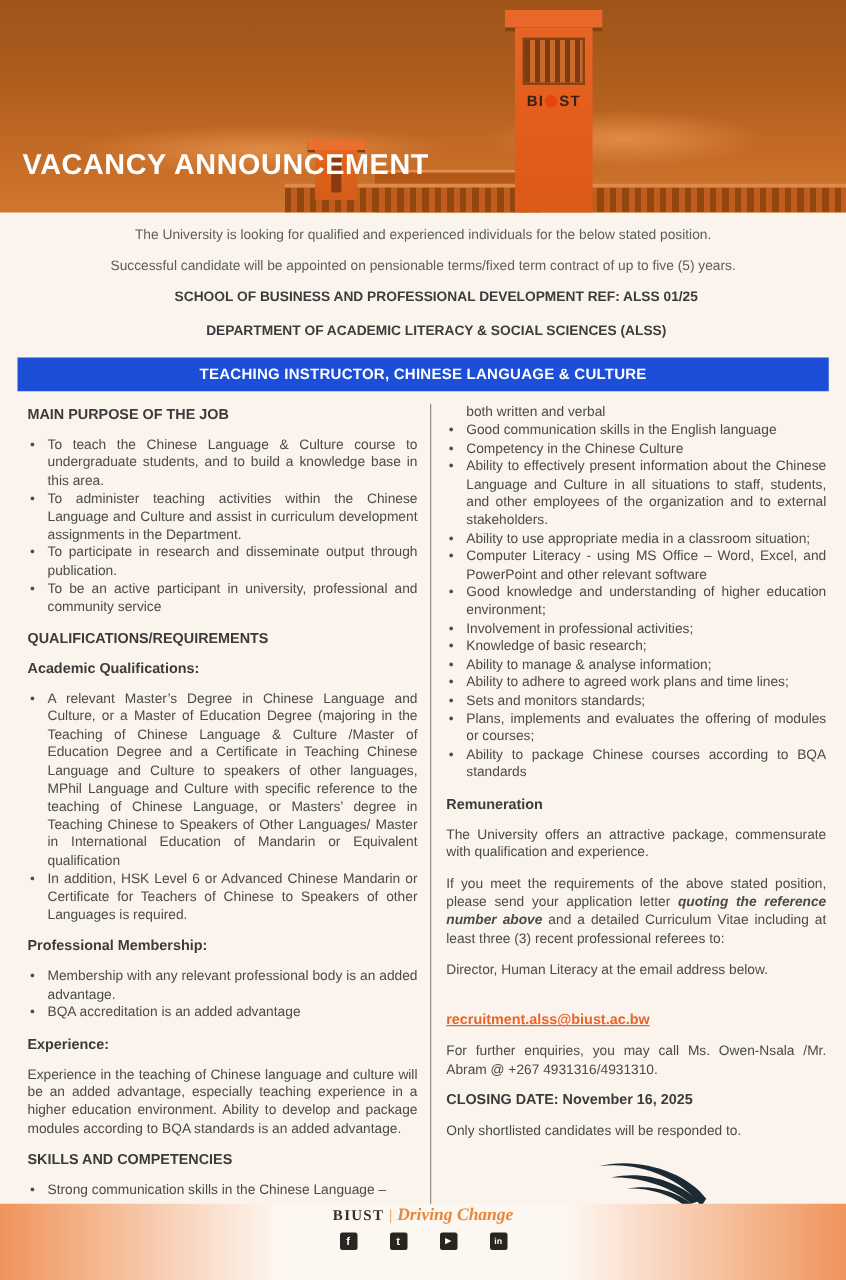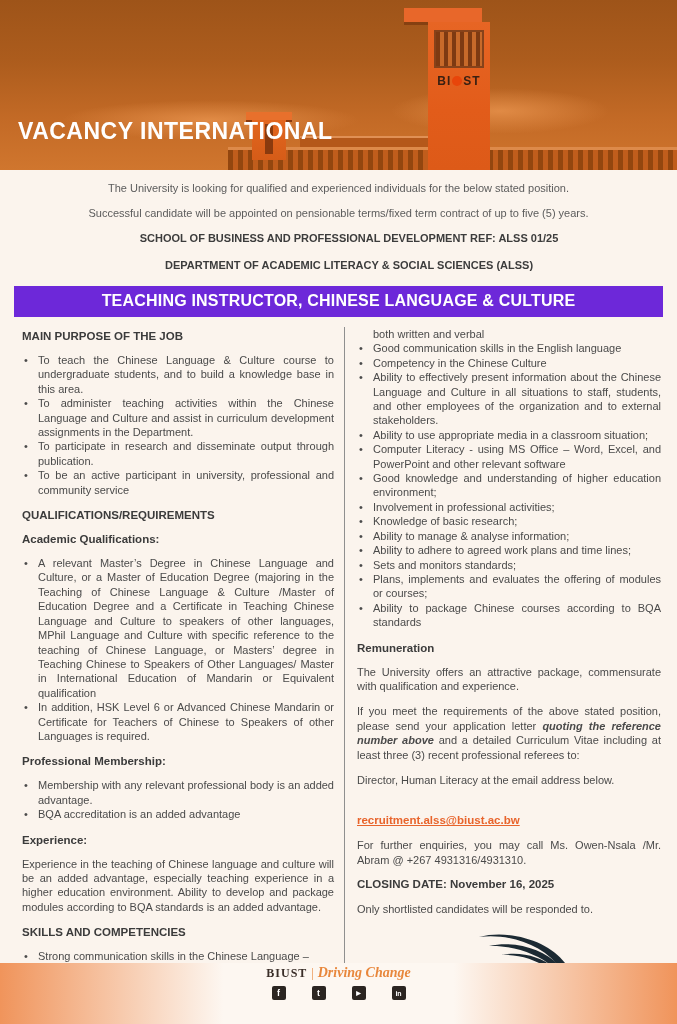--- a/index.html
+++ b/index.html
@@ -34,21 +34,21 @@
   .tower2{
     position:absolute;left:252px;bottom:10px;width:34px;height:40px;
     background:linear-gradient(180deg,#e2661f,#d55c18);
   }
   .tower2-cap{
     position:absolute;left:246px;bottom:50px;width:46px;height:8px;background:#e8702c;
     box-shadow:0 2px 0 #8a3a0e;
   }
   .tower2-slit{position:absolute;left:13px;top:4px;width:8px;height:30px;background:#8a3a0e;}
   .tower{
-    position:absolute;left:428px;top:22px;width:62px;height:148px;
+    position:absolute;left:412px;top:22px;width:62px;height:148px;
     background:linear-gradient(180deg,#e76524 0%,#e25c1a 60%,#dd5a18 100%);
   }
   .tower-cap{
     position:absolute;left:404px;top:8px;width:78px;height:14px;background:#e8672a;
     box-shadow:0 3px 0 rgba(110,45,10,.55);
   }
   .tower-windows{
     position:absolute;left:6px;top:8px;right:6px;height:34px;
     background:repeating-linear-gradient(90deg,#7e3a12 0 4px,#c86a2a 4px 8px);
     border:2px solid #87421a;
@@ -64,22 +64,22 @@
   .hero-title{
     position:absolute;left:18px;top:118px;
     color:#ffffff;font-size:23px;font-weight:bold;letter-spacing:.5px;
   }
   
   .intro{padding-top:12px;text-align:center;}
   .intro .gray-line{margin:0 0 13px;font-size:11px;color:#5c5c5c;}
   .intro .bold-line{margin:2px 0 15px;font-size:11px;font-weight:bold;color:#3c3c3c;padding-left:21px;}
   
   .banner{
-    margin:0 14px;background:#6d28d9;color:#fff;
-    font-size:16px;font-weight:bold;text-align:center;
+    margin:0 14px;background:#1d4ed8;color:#fff;
+    font-size:12px;font-weight:bold;text-align:center;
     padding:6px 0 7px;letter-spacing:.2px;
   }
   
   .columns{display:flex;padding:10px 14px 0;border-radius:12px;}
   .col-left{width:312px;padding:0 10px 0 8px;}
   .col-divider{width:1px;background:#8f8f8f;}
   .col-right{flex:1;padding:0 2px 0 12px;}
   .col h3{
     font-size:11.5px;font-weight:bold;color:#3b3b3b;margin:12px 0 11px;
   }
@@ -143,21 +143,21 @@
   <div class="building-row"></div>
   <div class="tower2-cap"></div>
   <div class="tower2">
     <div class="tower2-slit"></div>
   </div>
   <div class="tower-cap"></div>
   <div class="tower">
     <div class="tower-windows"></div>
     <div class="tower-brand"><span>BI</span><span class="dot"></span><span>ST</span></div>
   </div>
-  <div class="hero-title">VACANCY INTERNATIONAL</div>
+  <div class="hero-title">VACANCY ANNOUNCEMENT</div>
 </div>
 
 <div class="intro">
   <p class="gray-line">The University is looking for qualified and experienced individuals for the below stated position.</p>
   <p class="gray-line">Successful candidate will be appointed on pensionable terms/fixed term contract of up to five (5) years.</p>
   <p class="bold-line">SCHOOL OF BUSINESS AND PROFESSIONAL DEVELOPMENT REF: ALSS 01/25</p>
   <p class="bold-line">DEPARTMENT OF ACADEMIC LITERACY &amp; SOCIAL SCIENCES (ALSS)</p>
 </div>
 
 <div class="banner">TEACHING INSTRUCTOR, CHINESE LANGUAGE &amp; CULTURE</div>

